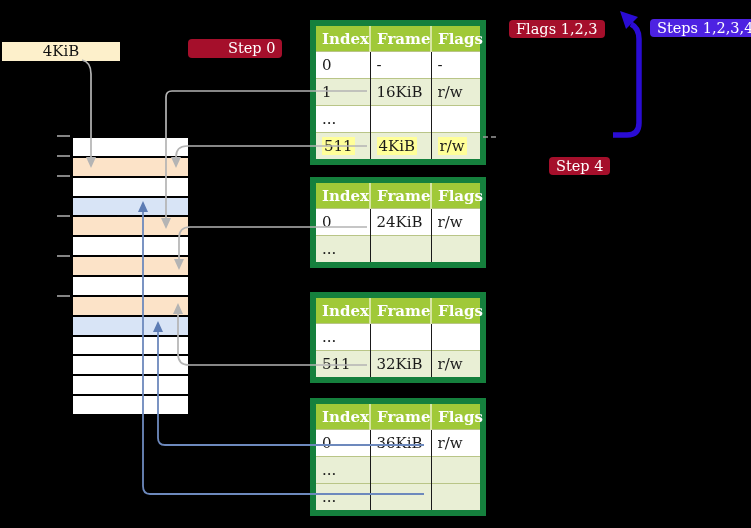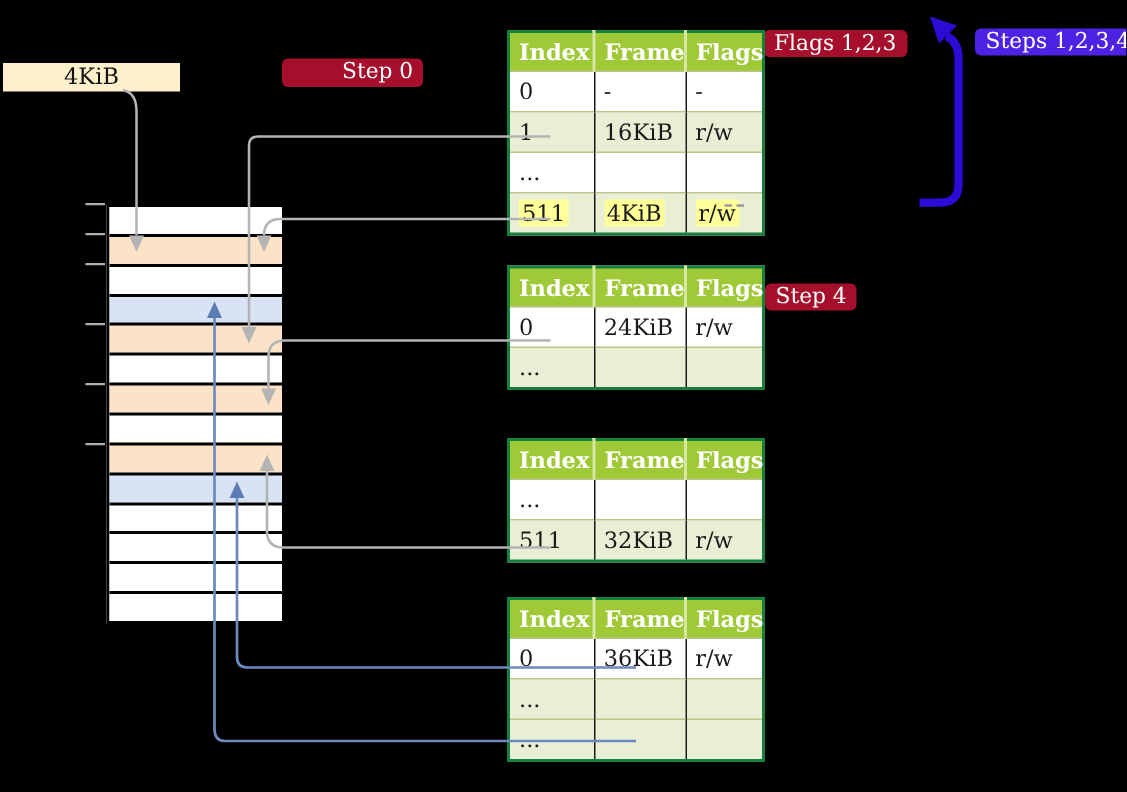--- a/index.html
+++ b/index.html
@@ -25,21 +25,21 @@
     display:flex;flex-direction:column;
   }
   .mrow{flex:1;border-top:2px solid #000;}
   .mrow:first-child{border-top:none;}
   .t-free{background:#ffffff;}
   .t-pagetable{background:#fce3c8;}
   .t-page{background:#d8e4f6;}
   
   table.ptable{
     position:absolute;left:310px;border-collapse:collapse;table-layout:fixed;
-    width:170px;background:#fff;border:2px solid #15803d;font-size:15px;margin-left:28px;
+    width:170px;background:#fff;border:6px solid #15803d;font-size:15px;
   }
   table.ptable th{
     background:#a0c938;color:#fff;font-weight:bold;text-align:left;
     height:25px;padding:0 0 0 6px;border-right:2px solid #d8e6a4;
   }
   table.ptable th:last-child{border-right:none;}
   table.ptable td{
     height:26px;padding:0 0 0 6px;border-right:1.5px solid #1a1a1a;
     border-top:1px solid #b9c587;background:#fff;
   }
@@ -52,21 +52,21 @@
 </head>
 <body>
 
 <div id="canvas">
 
   <div id="frame-register">4KiB</div>
 
   <span class="badge red" style="left:188px;top:39px;height:19px;line-height:19px;padding-left:40px;">Step 0</span>
   <span class="badge red" style="left:509px;top:20px;">Flags 1,2,3</span>
   <span class="badge blue" style="left:650px;top:19px;">Steps 1,2,3,4</span>
-  <span class="badge red" style="left:510px;top:157px;margin-top:32px;">Step 4</span>
+  <span class="badge red" style="left:549px;top:157px;">Step 4</span>
 
   <div id="memory">
       <div class="mrow t-free"></div>
       <div class="mrow t-pagetable"></div>
       <div class="mrow t-free"></div>
       <div class="mrow t-page"></div>
       <div class="mrow t-pagetable"></div>
       <div class="mrow t-free"></div>
       <div class="mrow t-pagetable"></div>
       <div class="mrow t-free"></div>

